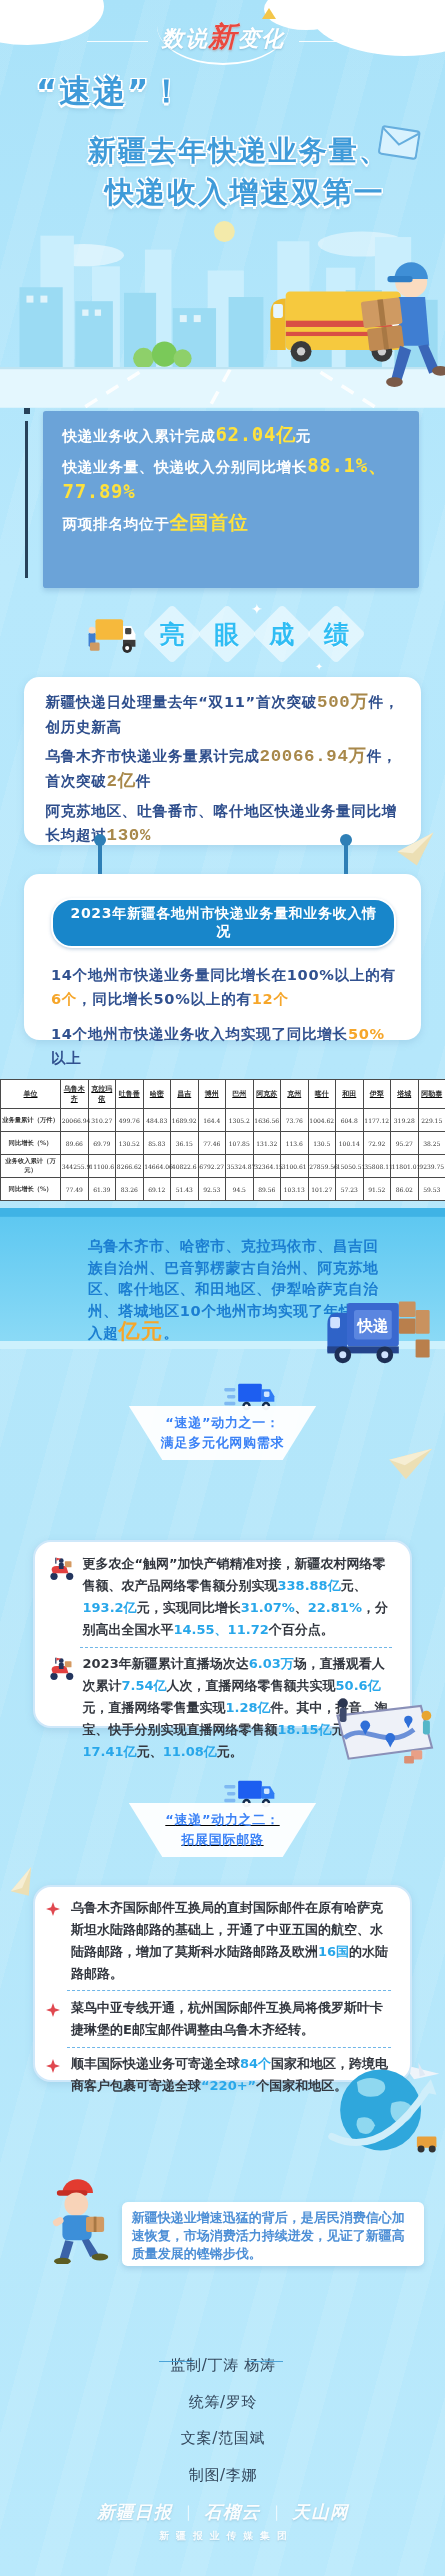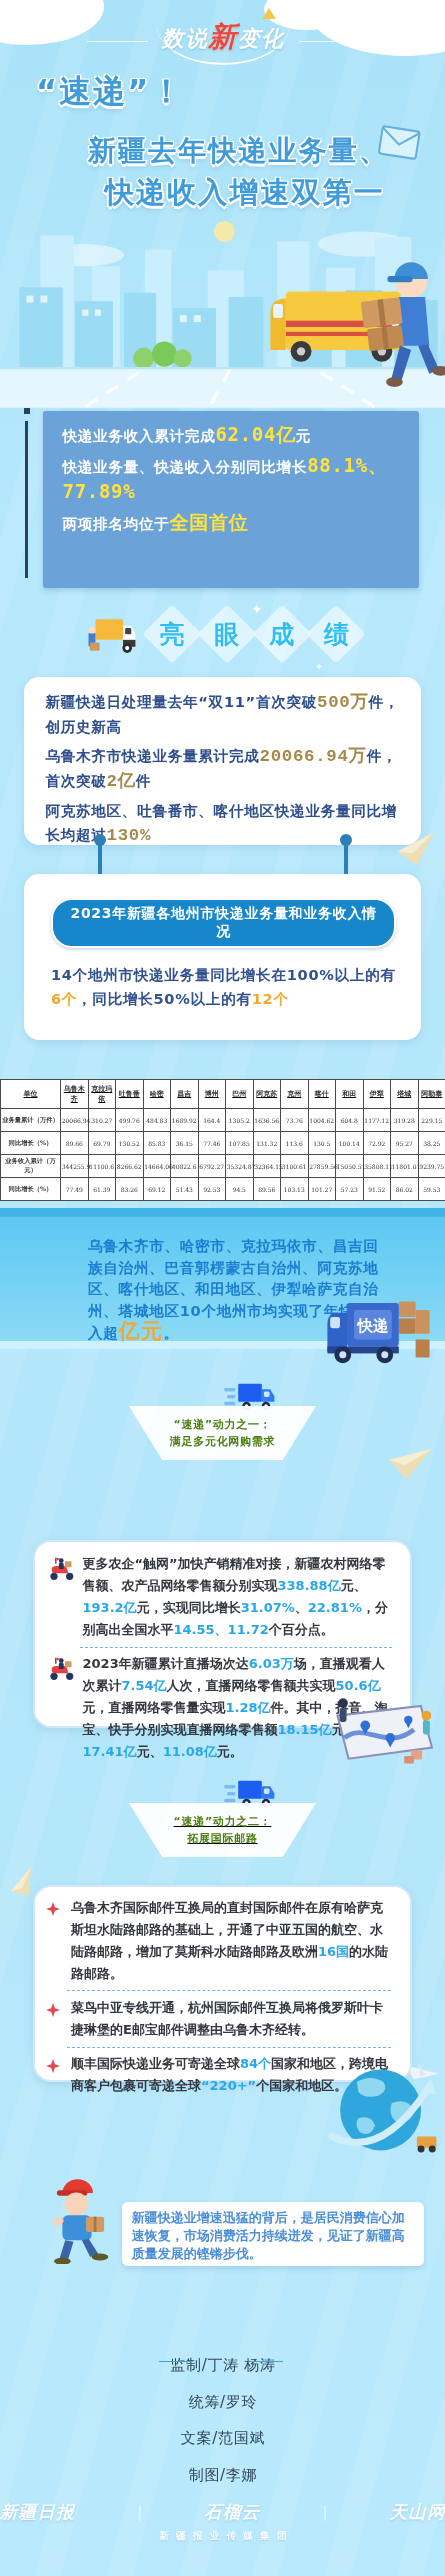--- a/index.html
+++ b/index.html
@@ -85,21 +85,21 @@
   .band-text { position:absolute; left:88px; top:1235px; width:300px; color:#1b7ed1; font-weight:800;
           font-size:14.6px; line-height:21.6px; letter-spacing:0.7px; }
   .hl-orange-big { color:#f6a62a; font-size:21px; font-weight:900; letter-spacing:1.4px; }
   .band-truck { position:absolute; left:326px; top:1296px; }
 
   
   .driver-truck { position:absolute; left:224px; }
   .trapezoid { position:absolute; left:111px; width:223px; height:54px; background:rgba(255,255,255,.95);
           -webkit-clip-path:polygon(8% 0,92% 0,77% 100%,23% 100%); clip-path:polygon(8% 0,92% 0,77% 100%,23% 100%);
           display:flex; flex-direction:column; align-items:center; justify-content:center; gap:1.4px; }
-  .trapezoid div { color:#4d7c0f; font-weight:900; font-size:11px; letter-spacing:0.7px; }
+  .trapezoid div { color:#3b82f6; font-weight:900; font-size:13px; letter-spacing:0.7px; }
 
   .card3 { left:33px; top:1540px; width:379px; height:188px; border:2.1px solid #cfe8fa; border-radius:18px; padding:11px 16.7px 0 12.5px; }
   .card4 { left:33px; top:1885px; width:379px; height:197px; border:2.1px solid #cfe8fa; border-radius:18px; padding:9.8px 18px 0 11px; }
   .bullet { display:flex; gap:7px; }
   .bullet-icon { flex:0 0 28px; padding-top:2.8px; }
   .bullet-icon.star { flex:0 0 18px; padding-top:5.6px; }
   .bullet-text { flex:1; color:#33373f; font-weight:600; font-size:13px; line-height:22px; }
   .hl-blue { color:#28a7ea; font-weight:800; }
   .dash-div { border-top:1.4px dashed #6fb6e8; margin:5.6px 1.4px 5.6px 32px; }
   .card4 .dash-div { margin-left:21px; }
@@ -115,21 +115,21 @@
           font-size:13px; line-height:18px; }
 
   
   .credits { position:absolute; left:0; top:2336px; width:446px; text-align:center; }
   .credit-line { color:#33475c; font-size:15px; line-height:14.6px; letter-spacing:0.7px;margin-top:22px; }
   .credit-deco { position:absolute; top:2361px; width:34px; height:1.4px; background:#4aa3d8; }
   .credit-deco.l { left:159px; } .credit-deco.r { left:249px; }
 
   
   .footer { position:absolute; left:0; top:2500px; width:446px; text-align:center; color:rgba(255,255,255,.95); }
-  .brands { display:flex; justify-content:space-between; align-items:center; gap:8.4px; }
+  .brands { display:flex; justify-content:center; align-items:center; gap:8.4px; }
   .brand { font-size:17.4px; font-weight:900; font-style:italic; letter-spacing:1.4px; text-shadow:0 1.4px 2.1px rgba(130,175,200,.5); }
   .joiner { font-size:15.3px; opacity:.85; font-weight:400; }
   .footer-group { margin-top:6.3px; font-size:9.8px; letter-spacing:7px; padding-left:7px; font-weight:700; text-shadow:0 0.7px 1.4px rgba(130,175,200,.5); }
 </style>
 </head>
 <body>
 
 <div class="page">
 
   <div class="cloud" style="top:-32px;left:-49px;width:153px;height:77px;"></div>
@@ -284,20 +284,21 @@
   <div class="plane" style="left:396px;top:831px;">
     <svg width="39" height="36" viewBox="0 0 56 52">
         <polygon points="2,30 54,2 30,50" fill="#ecdfb4"></polygon>
         <polygon points="2,30 54,2 24,32" fill="#f6eed3"></polygon>
       </svg>
   </div>
 
   <div class="card-white card2">
     <div class="pill-wrap"><span class="pill">2023年新疆各地州市快递业务量和业务收入情况</span></div>
     <p><span>14个地州市快递业务量同比增长在100%以上的有</span><span class="hl-orange">6个</span><span>，同比增长50%以上的有</span><span class="hl-orange">12个</span></p>
+    <p><span>14个地州市快递业务收入均实现了同比增长</span><span class="hl-orange">50%</span><span>以上</span></p>
   </div>
 
   <table class="data-table">
       <colgroup>
         <col class="col-label">
         <col>
         <col>
         <col>
         <col>
         <col>

